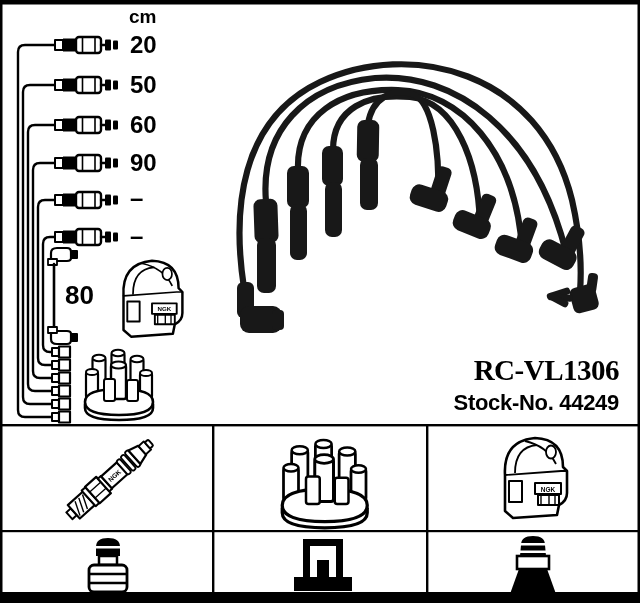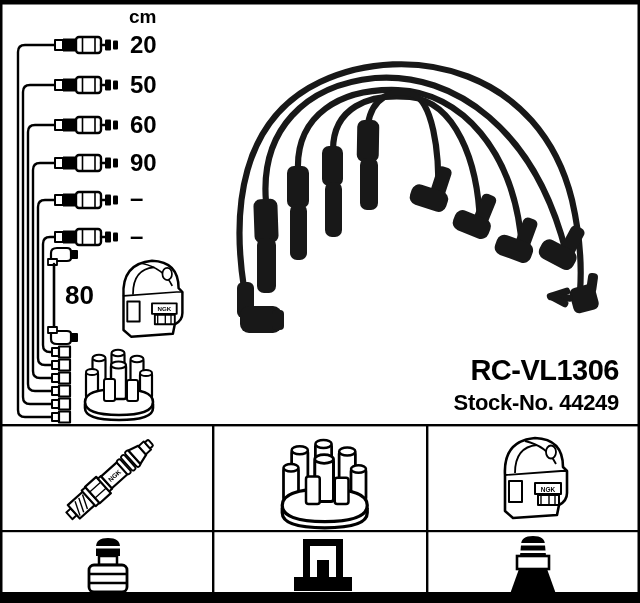--- a/index.html
+++ b/index.html
@@ -5,21 +5,21 @@
   html,body{margin:0;padding:0;background:#ffffff;}
   .stage{position:relative;width:640px;height:603px;background:#ffffff;overflow:hidden;
          font-family:"Liberation Sans",sans-serif;}
   .art{position:absolute;left:0;top:0;}
   .lbl{position:absolute;font-family:"Liberation Sans",sans-serif;font-weight:bold;
        color:#000;line-height:1;white-space:nowrap;z-index:5;}
   .unit{left:129px;top:7px;font-size:19px;}
   .len{left:130px;font-size:24px;}
   .len0{top:33px}.len1{top:73px}.len2{top:113px}.len3{top:151px}.len4{top:186px}.len5{top:224px}
   .coil-len{left:65px;top:282px;font-size:26px;}
-  .model{right:21px;top:356px;font-size:29px;letter-spacing:-0.5px;}
+  .model{right:21px;top:356px;font-size:29px;letter-spacing:-0.5px;font-family:Liberation Serif, serif;}
   .stock{right:21px;top:392px;font-size:22px;letter-spacing:-0.3px;}
 </style>
 </head>
 <body>
 
 <div class="stage">
 
   <svg class="art" width="640" height="603" viewBox="0 0 640 603">
     <defs>
 

